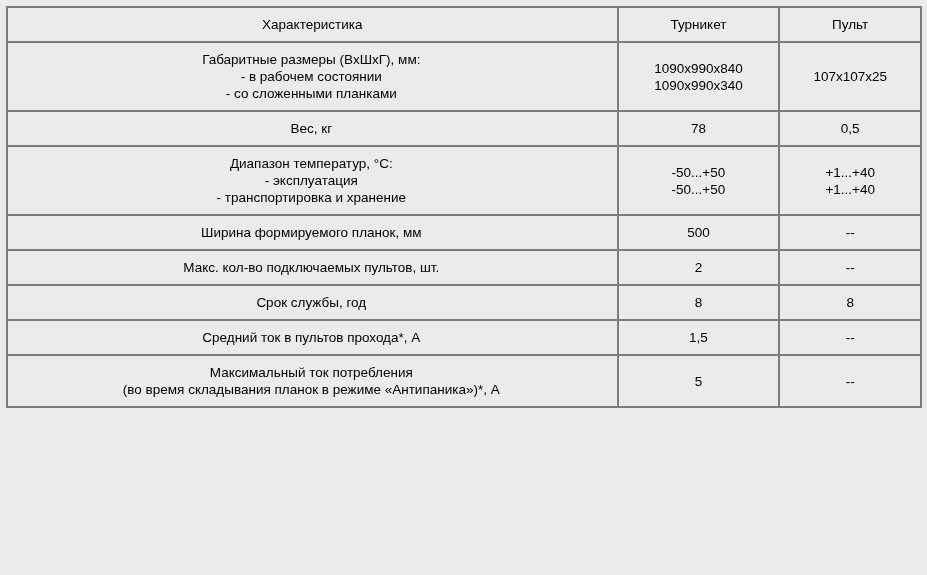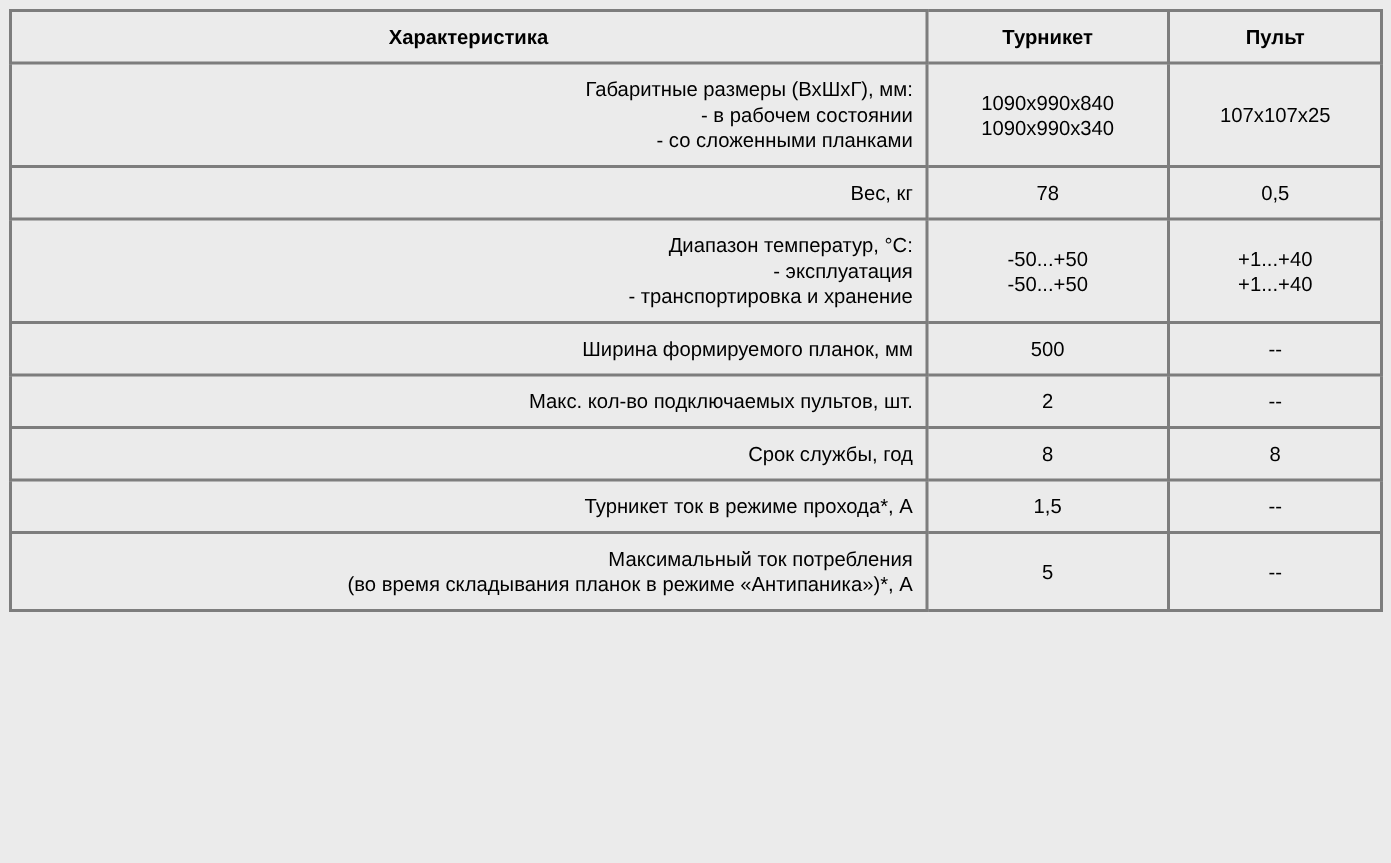--- a/index.html
+++ b/index.html
@@ -31,27 +31,27 @@
   table.spec col.c-pult  { width: 15.5%; }
   table.spec th,
   table.spec td {
     border: 2px solid var(--border);
     font-size: 13.5px;
     line-height: 17px;
     vertical-align: middle;
     overflow: hidden;
   }
   table.spec th {
-    font-weight: bold;
+    font-weight: normal;
     text-align: center;
     padding: 8px 4px;
     height: 33px;
   }
   table.spec td.label {
-    text-align: right;
+    text-align: center;
     padding: 8px 8px 8px 6px;
     height: 35px;
     margin-left: 20px;
   }
   table.spec td.val {
     text-align: center;
     padding: 8px 4px;
   }
 </style>
 </head>
@@ -106,21 +106,21 @@
 
   <tr>
     <td class="label">Срок службы, год</td>
     <td class="val">8</td>
     <td class="val">8</td>
   </tr>
 
 
 
   <tr>
-    <td class="label">Турникет ток в режиме прохода*, А</td>
+    <td class="label">Средний ток в пультов прохода*, А</td>
     <td class="val">1,5</td>
     <td class="val">--</td>
   </tr>
 
   <tr>
     <td class="label">Максимальный ток потребления<br>(во время складывания планок в режиме «Антипаника»)*, А</td>
     <td class="val">5</td>
     <td class="val">--</td>
   </tr>
 </tbody>

